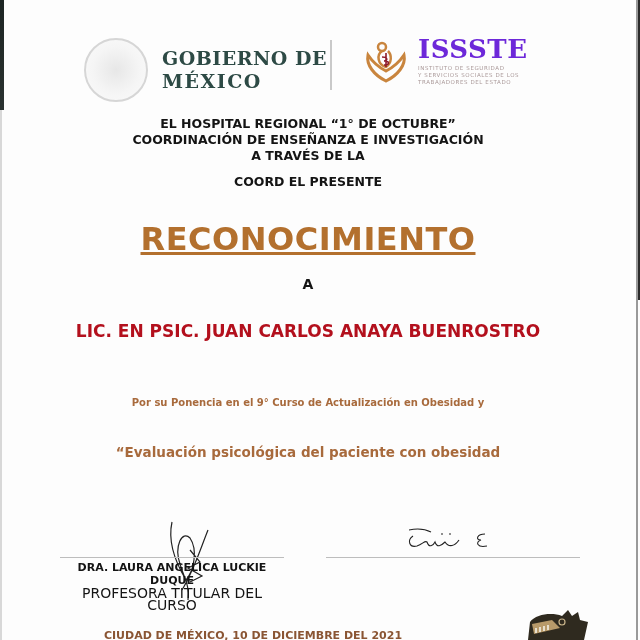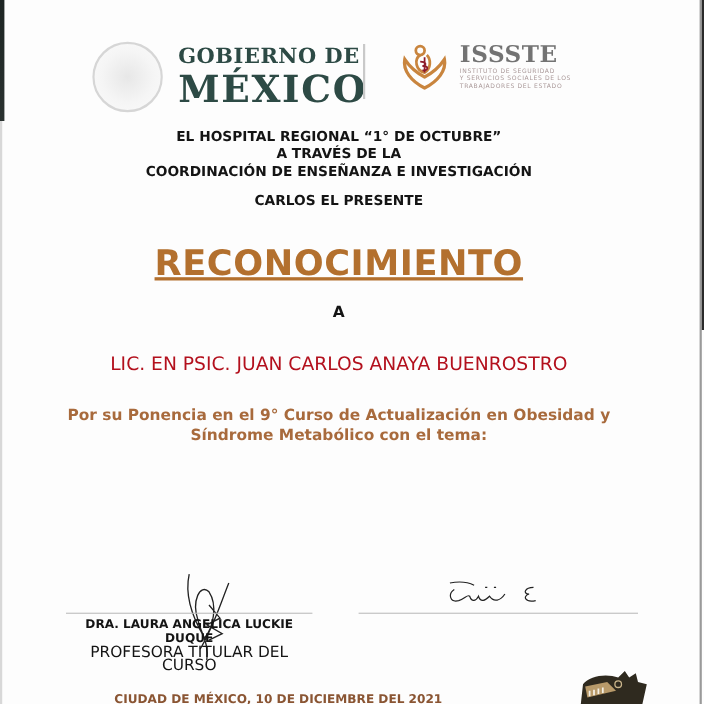--- a/index.html
+++ b/index.html
@@ -6,34 +6,34 @@
   body { width:640px; height:640px; overflow:hidden; background:#fdfdfd; position:relative; font-family:"DejaVu Sans", sans-serif; }
   .edge-left { position:absolute; left:0; top:0; width:4px; height:110px; background:linear-gradient(#1d2523,#2a3230); }
   .edge-left2 { position:absolute; left:0; top:110px; width:2px; height:530px; background:#d8d8d8; }
   .edge-right { position:absolute; right:2px; top:0; width:2px; height:640px; background:#9a9a9a; }
   .edge-right-dark { position:absolute; right:0; top:0; width:2px; height:300px; background:#2a2a2a; }
   .header { position:absolute; top:30px; left:0; width:600px; height:70px; }
   .gob { position:absolute; left:84px; top:8px; display:flex; align-items:center; }
   .seal { width:60px; height:60px; border-radius:50%; border:2px solid #d6d6d6; background:radial-gradient(circle,#e7e7e7 0,#f5f5f5 55%,#fbfbfb 100%); }
   .gob-text { margin-left:14px; font-family:"DejaVu Serif", serif; color:#2d4a45; font-weight:bold; line-height:1; }
   .gob-l1 { font-size:19px; letter-spacing:0.5px; }
-  .gob-l2 { font-size:34px; letter-spacing:1.5px; margin-top:4px; }
+  .gob-l2 { font-size:19px; letter-spacing:1.5px; margin-top:4px; }
   .vsep { position:absolute; left:330px; top:10px; width:2px; height:50px; background:#c9c9c9; }
   .issste { position:absolute; left:362px; top:6px; display:flex; align-items:center; }
   .issste-logo { width:48px; height:48px; }
   .issste-text { margin-left:8px; }
-  .issste-name { font-family:"DejaVu Serif", serif; font-weight:bold; color:#737373; font-size:21px; letter-spacing:0.5px; line-height:1; }
+  .issste-name { font-family:"DejaVu Serif", serif; font-weight:bold; color:#6d28d9; font-size:26px; letter-spacing:0.5px; line-height:1; }
   .issste-sub { font-size:5.5px; color:#a99; letter-spacing:0.6px; line-height:7px; margin-top:3px; font-family:"DejaVu Sans", sans-serif; }
   .center { position:absolute; left:0; width:616px; text-align:center; }
   .intro { top:116px; font-weight:bold; font-size:12.5px; line-height:16px; color:#141414; }
   .otorga { top:174px; font-weight:bold; font-size:12.5px; color:#141414; }
   .title { top:220px; font-weight:bold; font-size:32px; color:#b3702e; letter-spacing:0.5px;text-decoration:underline; }
   .a { top:276px; font-weight:bold; font-size:14px; color:#141414; }
-  .name { top:321px; font-weight:normal; font-size:17px; color:#b3101d; }
-  .ponencia { top:369px; font-weight:bold; font-size:14px; line-height:18px; color:#a86a3c; }
+  .name { top:321px; font-weight:bold; font-size:17px; color:#b3101d; }
+  .ponencia { top:394px; font-weight:bold; font-size:10px; line-height:18px; color:#a86a3c; }
   .tema { top:443px; font-weight:bold; font-size:13.5px; line-height:18px; color:#a86a3c; }
   .sig { position:absolute; text-align:center; }
   .sig-line { height:1px; background:#bdbdbd; }
   .sig-name { font-weight:bold; font-size:11px; color:#141414; margin-top:3px; }
   .sig-role { font-size:14px; color:#141414; line-height:12px; }
   .sig1 { left:60px; top:557px; width:224px; }
   .sig2 { left:326px; top:557px; width:254px; }
   .sign-svg1 { position:absolute; left:160px; top:520px; }
   .sign-svg2 { position:absolute; left:405px; top:526px; }
   .date { top:629px; font-weight:bold; font-size:11px; color:#8a5533; left:-55px; }
@@ -69,34 +69,34 @@
         <div>INSTITUTO DE SEGURIDAD</div>
         <div>Y SERVICIOS SOCIALES DE LOS</div>
         <div>TRABAJADORES DEL ESTADO</div>
       </div>
     </div>
   </div>
 </div>
 
 <div class="center intro">
   <div>EL HOSPITAL REGIONAL “1° DE OCTUBRE”</div>
+  <div>COORDINACIÓN DE ENSEÑANZA E INVESTIGACIÓN</div>
   <div>A TRAVÉS DE LA</div>
-  <div>COORDINACIÓN DE ENSEÑANZA E INVESTIGACIÓN</div>
 </div>
-<div class="center otorga">CARLOS EL PRESENTE</div>
+<div class="center otorga">COORD EL PRESENTE</div>
 
 <div class="center title">RECONOCIMIENTO</div>
 <div class="center a">A</div>
 <div class="center name">LIC. EN PSIC. JUAN CARLOS ANAYA BUENROSTRO</div>
 
 <div class="center ponencia">
   <div>Por su Ponencia en el 9° Curso de Actualización en Obesidad y</div>
-  <div>Síndrome Metabólico con el tema:</div>
 </div>
 <div class="center tema">
+  <div>“Evaluación psicológica del paciente con obesidad</div>
 </div>
 
 <svg class="sign-svg1" width="60" height="82" viewBox="0 0 60 82">
   <path d="M12 2 C8 20 14 40 26 60 C34 50 38 30 30 18 C22 10 14 26 20 44 C24 58 30 66 28 80 M48 10 C40 30 34 50 22 70 M30 30 L40 42 L28 48 L42 56 L30 62" fill="none" stroke="#222" stroke-width="1.2"></path>
 </svg>
 <svg class="sign-svg2" width="100" height="26" viewBox="0 0 100 26">
   <path d="M4 4 C14 2 22 4 26 6 M8 10 C2 14 4 22 12 20 C18 18 20 14 22 16 C24 22 28 20 30 16 C32 22 36 20 40 16 C44 22 50 20 54 14 M36 8 L38 8 M44 8 L46 8 M80 8 C72 8 70 14 76 14 C70 16 72 22 82 20" fill="none" stroke="#222" stroke-width="1.1"></path>
 </svg>
 
 <div class="sig sig1">

